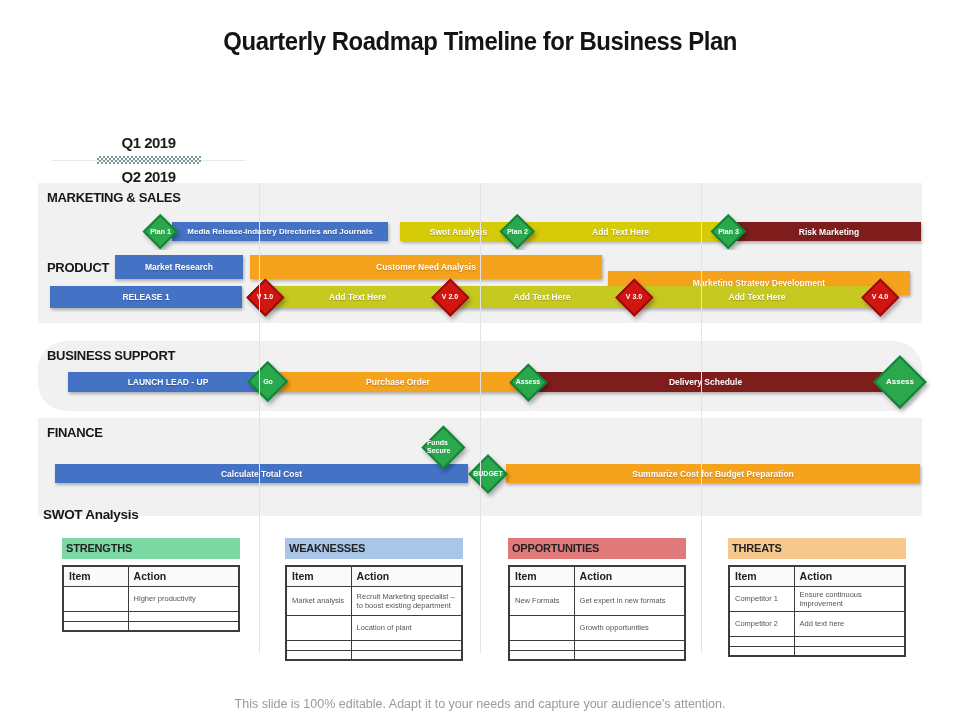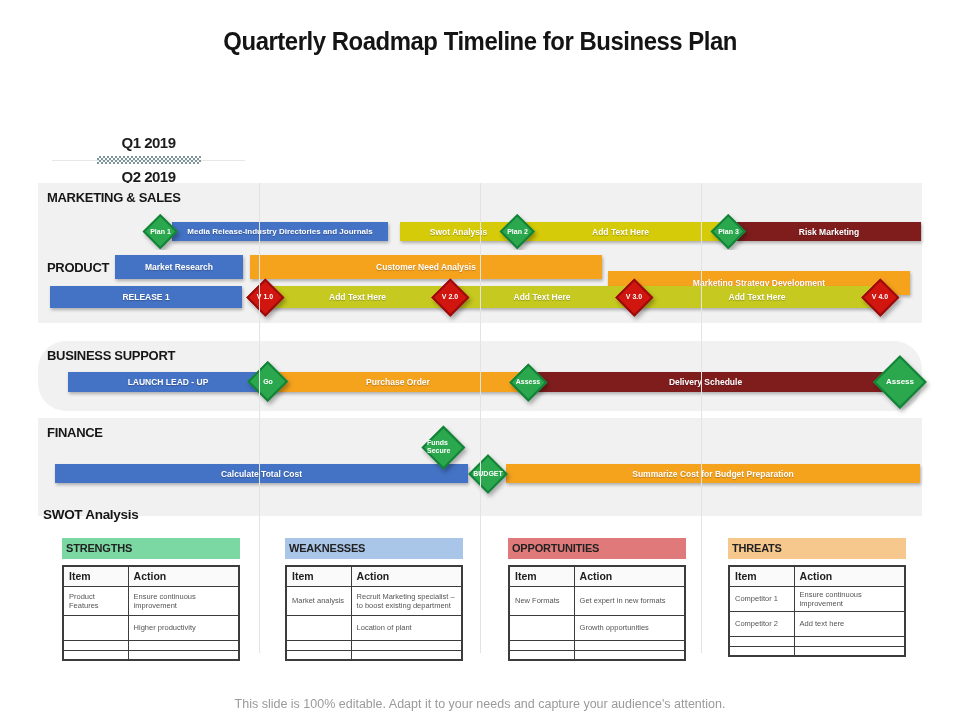--- a/index.html
+++ b/index.html
@@ -210,24 +210,20 @@
   <div class="swot-heading">SWOT Analysis</div>
 
   <div class="swot-table" style="left:62px;">
     <div class="swot-header h-strengths">STRENGTHS</div>
     <table>
       <tbody>
           <tr>
             <th class="col-item">Item</th>
           <th>Action</th>
           </tr>
-      <tr class="r-big">
-            <td>Product Features</td>
-            <td>Ensure continuous improvement</td>
-          </tr>
       <tr class="r-mid">
             <td></td>
             <td>Higher productivity</td>
           </tr>
       <tr class="r-sm">
             <td></td>
             <td></td>
           </tr>
       <tr class="r-sm">
             <td></td>

